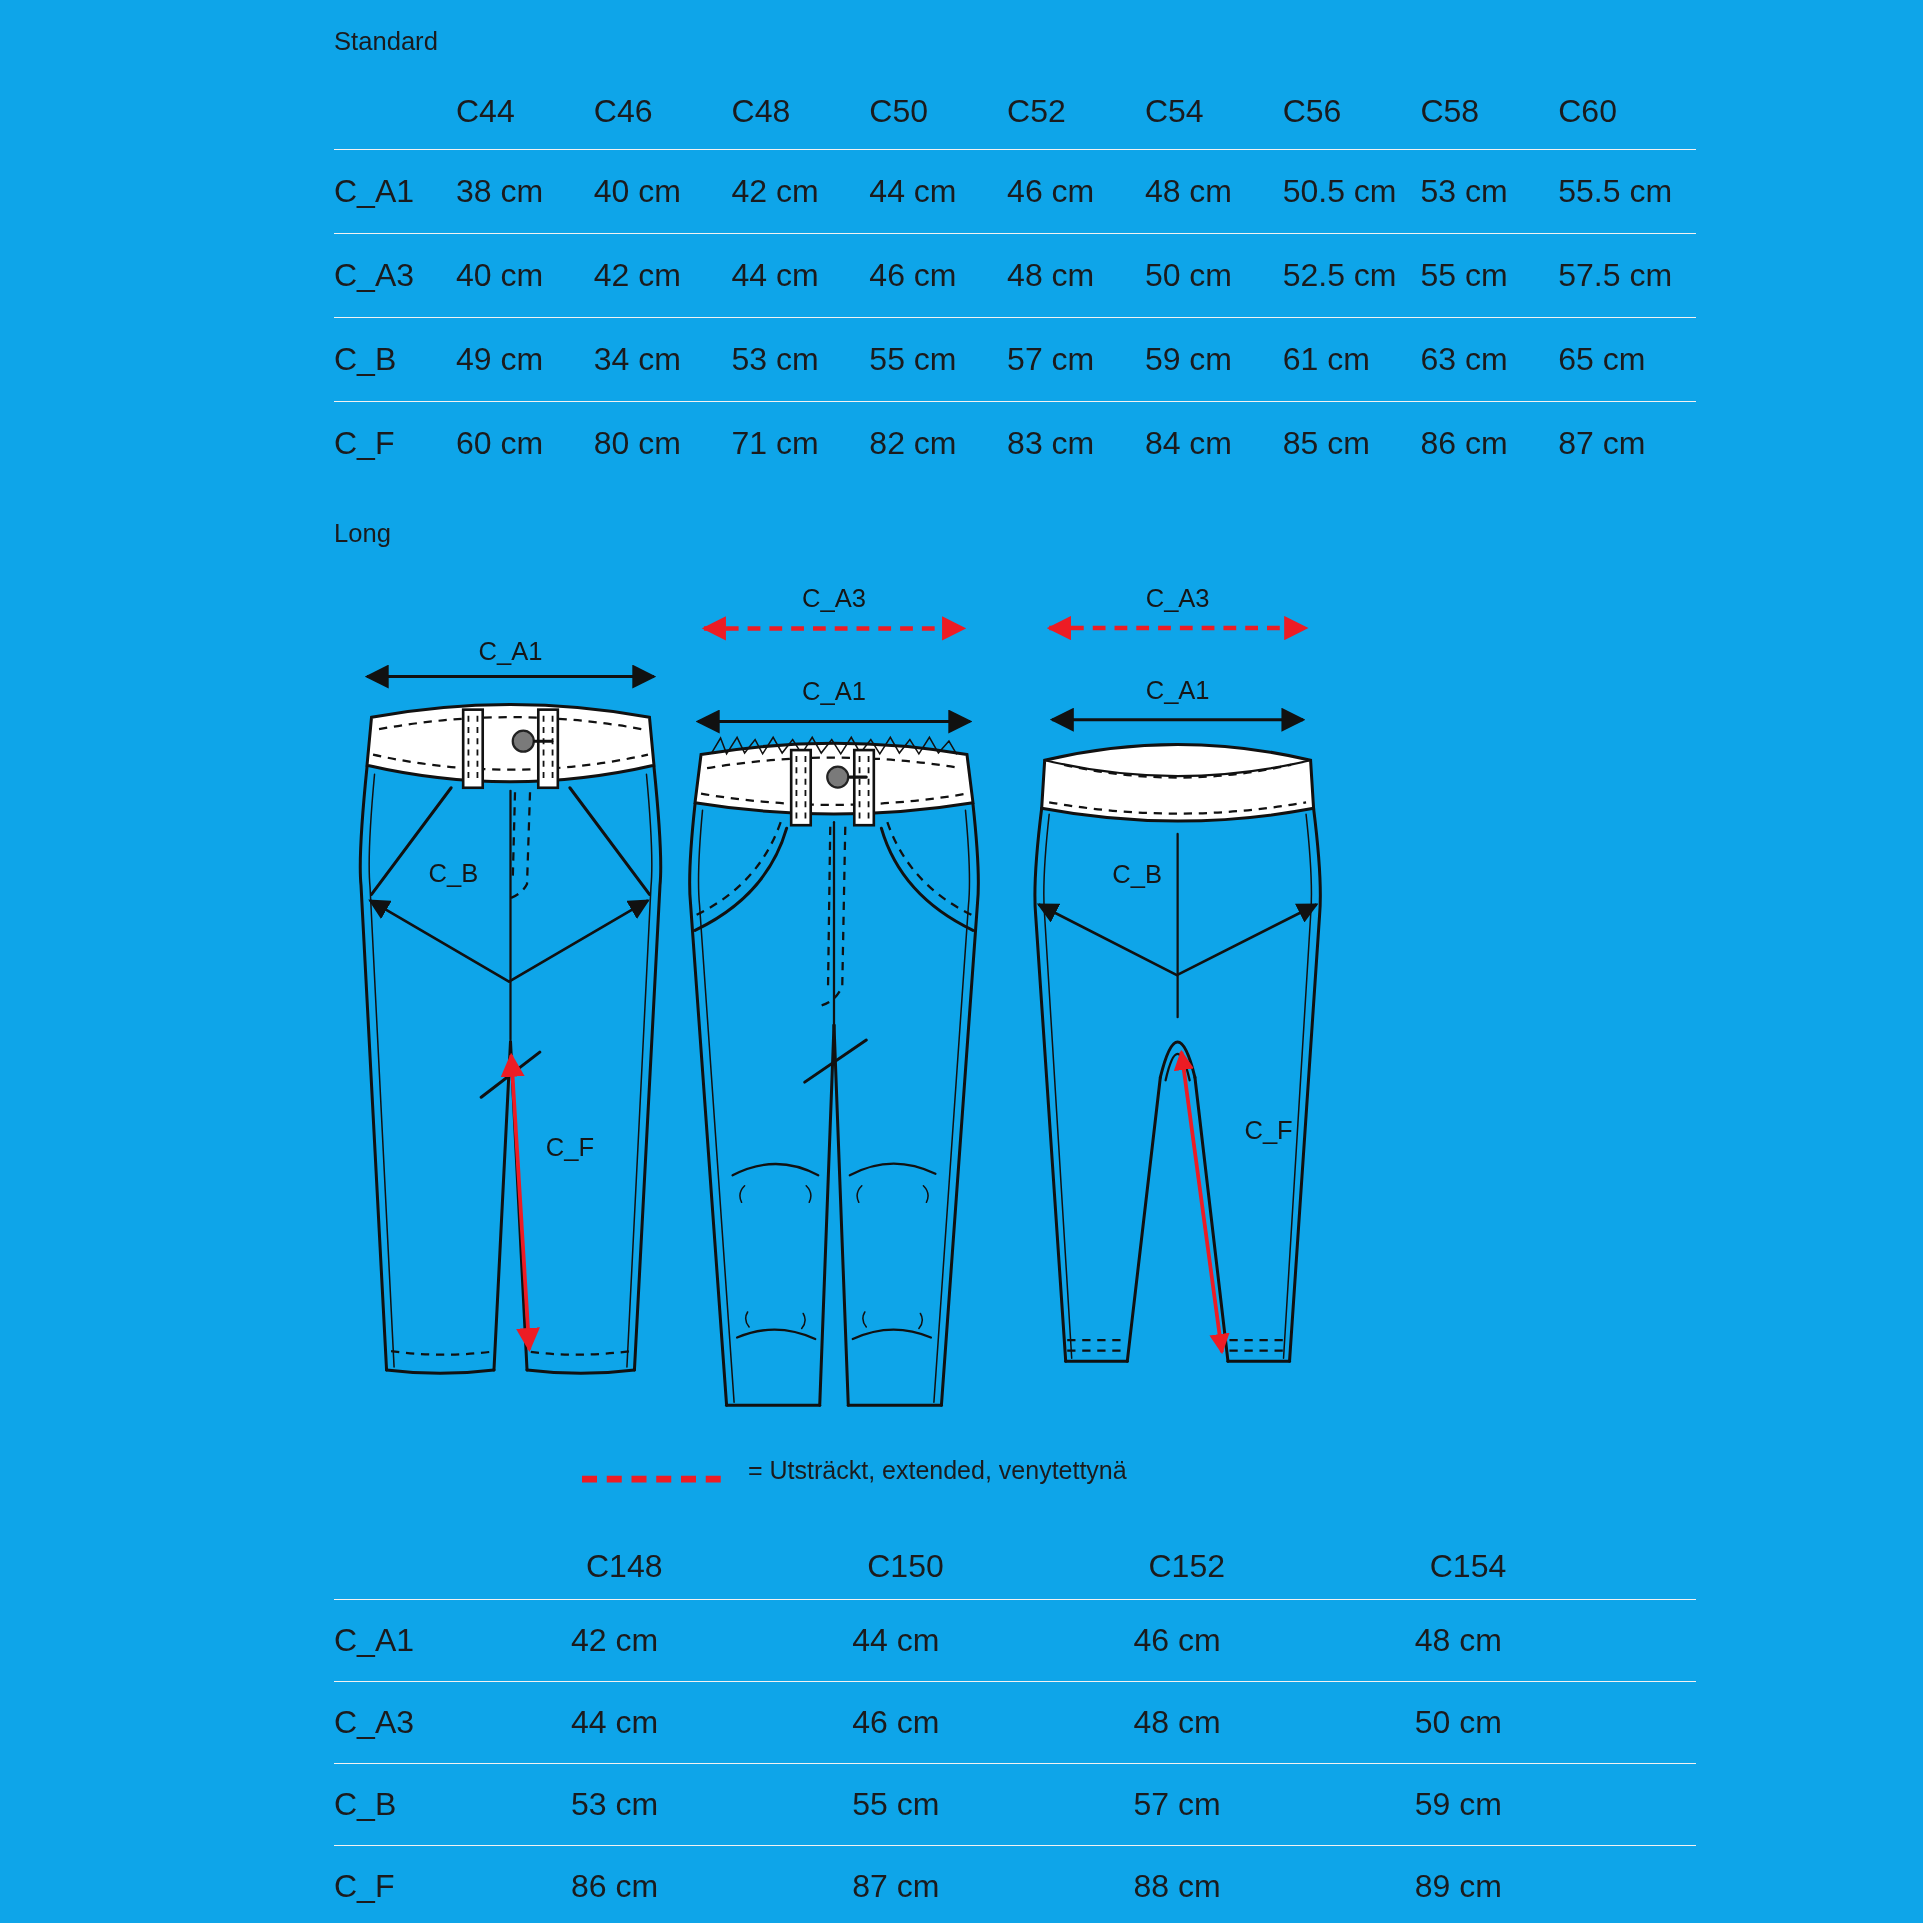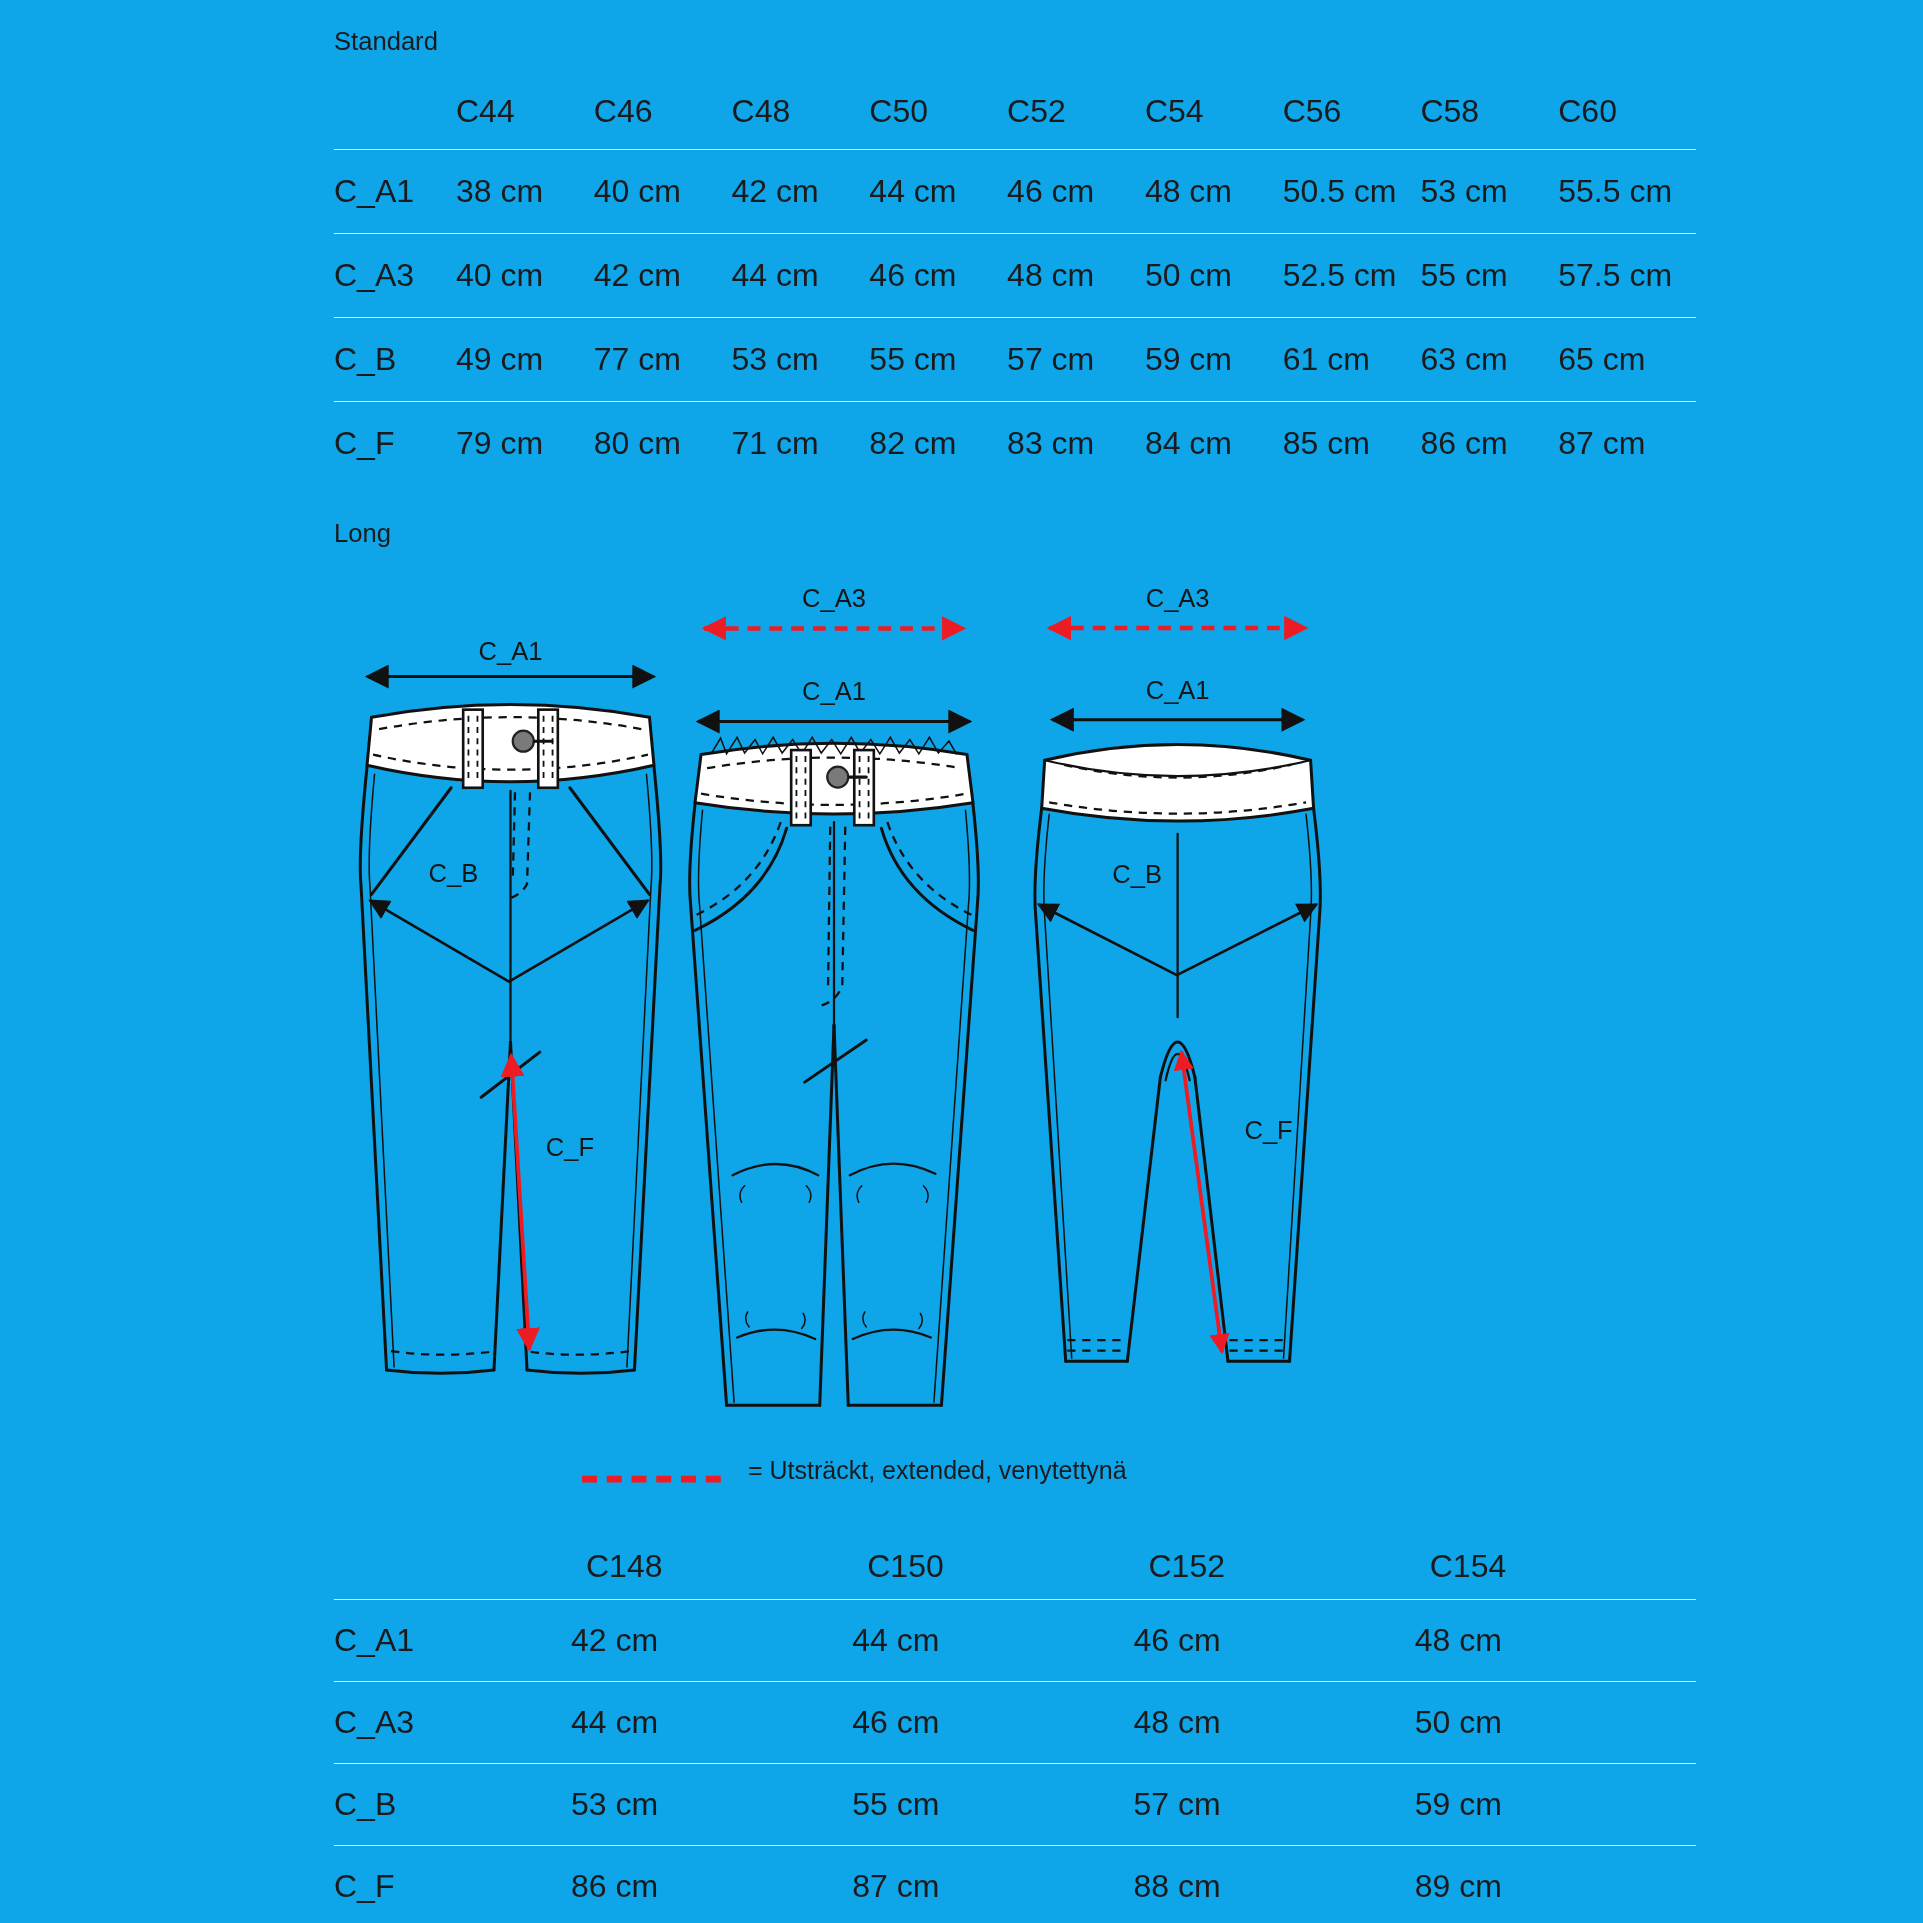--- a/index.html
+++ b/index.html
@@ -86,32 +86,32 @@
       <div class="cell">46 cm</div>
       <div class="cell">48 cm</div>
       <div class="cell">50 cm</div>
       <div class="cell">52.5 cm</div>
       <div class="cell">55 cm</div>
       <div class="cell">57.5 cm</div>
     </div>
     <div class="trow data">
       <div class="cell">C_B</div>
       <div class="cell">49 cm</div>
-      <div class="cell">77 cm</div>
+      <div class="cell">34 cm</div>
       <div class="cell">53 cm</div>
       <div class="cell">55 cm</div>
       <div class="cell">57 cm</div>
       <div class="cell">59 cm</div>
       <div class="cell">61 cm</div>
       <div class="cell">63 cm</div>
       <div class="cell">65 cm</div>
     </div>
     <div class="trow data">
       <div class="cell">C_F</div>
-      <div class="cell">79 cm</div>
+      <div class="cell">60 cm</div>
       <div class="cell">80 cm</div>
       <div class="cell">71 cm</div>
       <div class="cell">82 cm</div>
       <div class="cell">83 cm</div>
       <div class="cell">84 cm</div>
       <div class="cell">85 cm</div>
       <div class="cell">86 cm</div>
       <div class="cell">87 cm</div>
     </div>
   </div>

